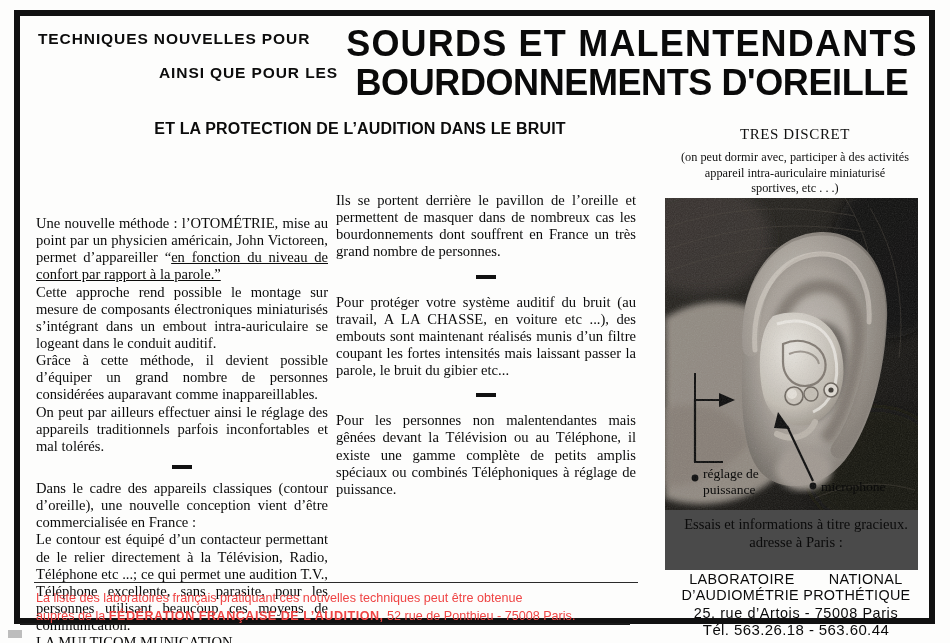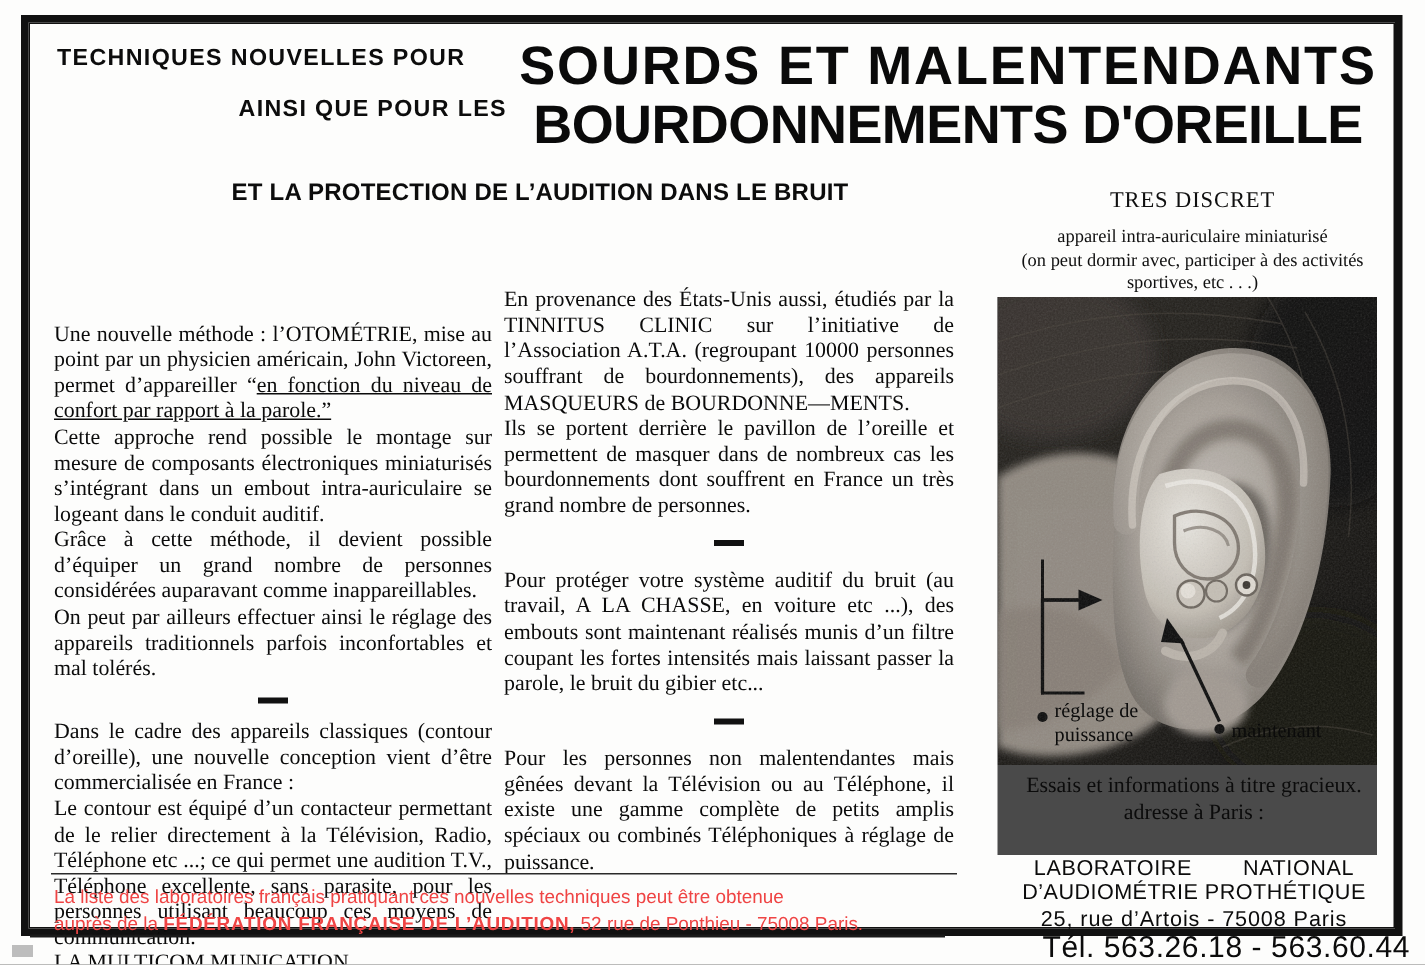--- a/index.html
+++ b/index.html
@@ -162,23 +162,22 @@
     letter-spacing: 0.3px;
   }
   .contact .c5 {
     font-family: "Liberation Sans", sans-serif;
     font-size: 14.4px;
     letter-spacing: 0.6px;
     margin-top: 2px;
   }
   .contact .c6 {
     font-family: "Liberation Sans", sans-serif;
-    font-size: 20px;
+    font-size: 15px;
     letter-spacing: 0.4px;
-    text-align: right;
   }
 
   
   .foot-rule {
     position: absolute;
     left: 34px;
     top: 582px;
     width: 604px;
     height: 1px;
     background: #2a2a2a;
@@ -227,39 +226,38 @@
   <div class="hdr-big">
     <div class="b1">SOURDS ET MALENTENDANTS</div>
     <div class="b2">BOURDONNEMENTS D'OREILLE</div>
   </div>
 
   <div class="hdr-sub">ET LA PROTECTION DE L’AUDITION DANS LE BRUIT</div>
 
   <div class="discret">
     <div class="title">TRES DISCRET</div>
     <div class="cap">
+      <div>(on peut dormir avec, participer à des activités</div>
       <div>appareil intra-auriculaire miniaturisé</div>
-      <div>(on peut dormir avec, participer à des activités</div>
       <div>sportives, etc . . .)</div>
     </div>
   </div>
 
   <div class="col col-left">
     <p><span>Une nouvelle méthode : l’OTOMÉTRIE, mise au point par un physicien américain, John Victoreen, permet d’appareiller “</span><span class="uline">en fonction du niveau de confort par rapport à la parole.”</span></p>
     <p>Cette approche rend possible le montage sur mesure  de composants électroniques miniaturisés s’intégrant dans un embout intra-auriculaire se logeant dans le conduit auditif.</p>
     <p>Grâce à cette méthode, il devient possible d’équiper un grand nombre de personnes considérées auparavant comme inappareillables.</p>
     <p>On peut par ailleurs effectuer ainsi le réglage des appareils traditionnels parfois inconfortables et mal tolérés.</p>
     <div class="sep"></div>
     <p>Dans le cadre des appareils classiques (contour d’oreille), une nouvelle conception vient d’être commercialisée en France :</p>
     <p>Le contour est équipé d’un contacteur permettant de le relier directement à la Télévision, Radio, Téléphone etc ...; ce qui permet une audition T.V., Téléphone excellente, sans parasite, pour les personnes utilisant beaucoup ces moyens de communication.</p>
     <p>LA MULTICOM MUNICATION.</p>
   </div>
 
   <div class="col col-mid">
-    <p>En provenance des États-Unis aussi, étudiés par la TINNITUS CLINIC sur l’initiative de l’Association A.T.A. (regroupant 10000 personnes souffrant de bourdonnements), des appareils MASQUEURS de BOURDONNE—MENTS.</p>
     <p>Ils se portent derrière le pavillon de l’oreille et permettent de masquer dans de nombreux cas les bourdonnements dont souffrent en France un très grand nombre de personnes.</p>
     <div class="sep sep-mid"></div>
     <p>Pour protéger votre système auditif du bruit (au travail, A LA CHASSE, en voiture etc ...), des embouts sont maintenant réalisés munis d’un filtre coupant les fortes intensités mais laissant passer la parole, le bruit du gibier etc...</p>
     <div class="sep sep-mid"></div>
     <p>Pour les personnes non malentendantes mais gênées devant la Télévision ou au Téléphone, il existe une gamme complète de petits amplis spéciaux ou combinés Téléphoniques à réglage de puissance.</p>
   </div>
 
   <div class="photo">
     <svg width="253" height="312" viewBox="0 0 253 312">
       <defs>
@@ -367,21 +365,21 @@
       <circle cx="148" cy="288" r="3.4" fill="#0b0b0b"></circle>
 
       <rect x="0" y="0" width="253" height="312" filter="url(#grain)" fill="none" opacity="0.55"></rect>
       <rect x="0" y="0" width="253" height="312" fill="#000" opacity="0.04"></rect>
     </svg>
 
     <div style="position:absolute;left:38px;top:268px;font-size:13.5px;line-height:1.15;color:#0b0b0b;">
       <div>réglage de</div>
       <div>puissance</div>
     </div>
-    <div style="position:absolute;left:156px;top:281px;font-size:13.5px;line-height:1.15;color:#0b0b0b;">maintenant</div>
+    <div style="position:absolute;left:156px;top:281px;font-size:13.5px;line-height:1.15;color:#0b0b0b;">microphone</div>
   </div>
 
   <div class="contact">
     <div class="c1">Essais et informations à titre gracieux.</div>
     <div class="c2">adresse à Paris :</div>
     <div class="c3"><span class="spread">LABORATOIRE</span><span class="gap"></span><span class="spread">NATIONAL</span></div>
     <div class="c4">D’AUDIOMÉTRIE PROTHÉTIQUE</div>
     <div class="c5">25, rue d’Artois - 75008 Paris</div>
     <div class="c6">Tél. 563.26.18 - 563.60.44</div>
   </div>

